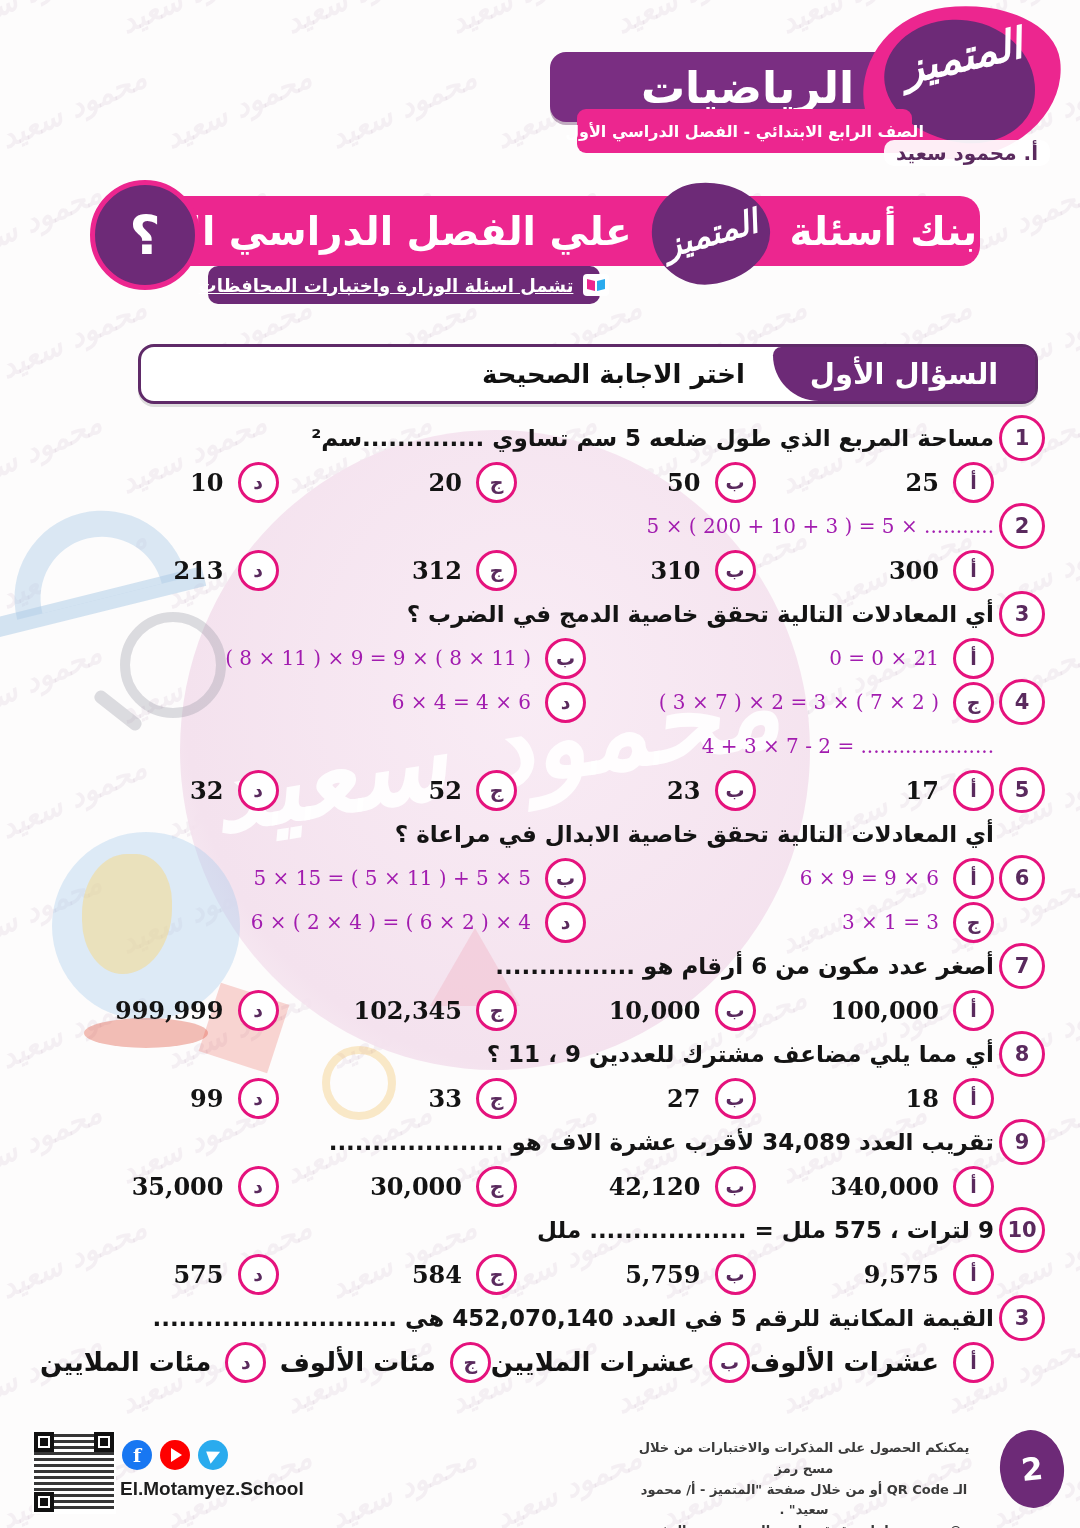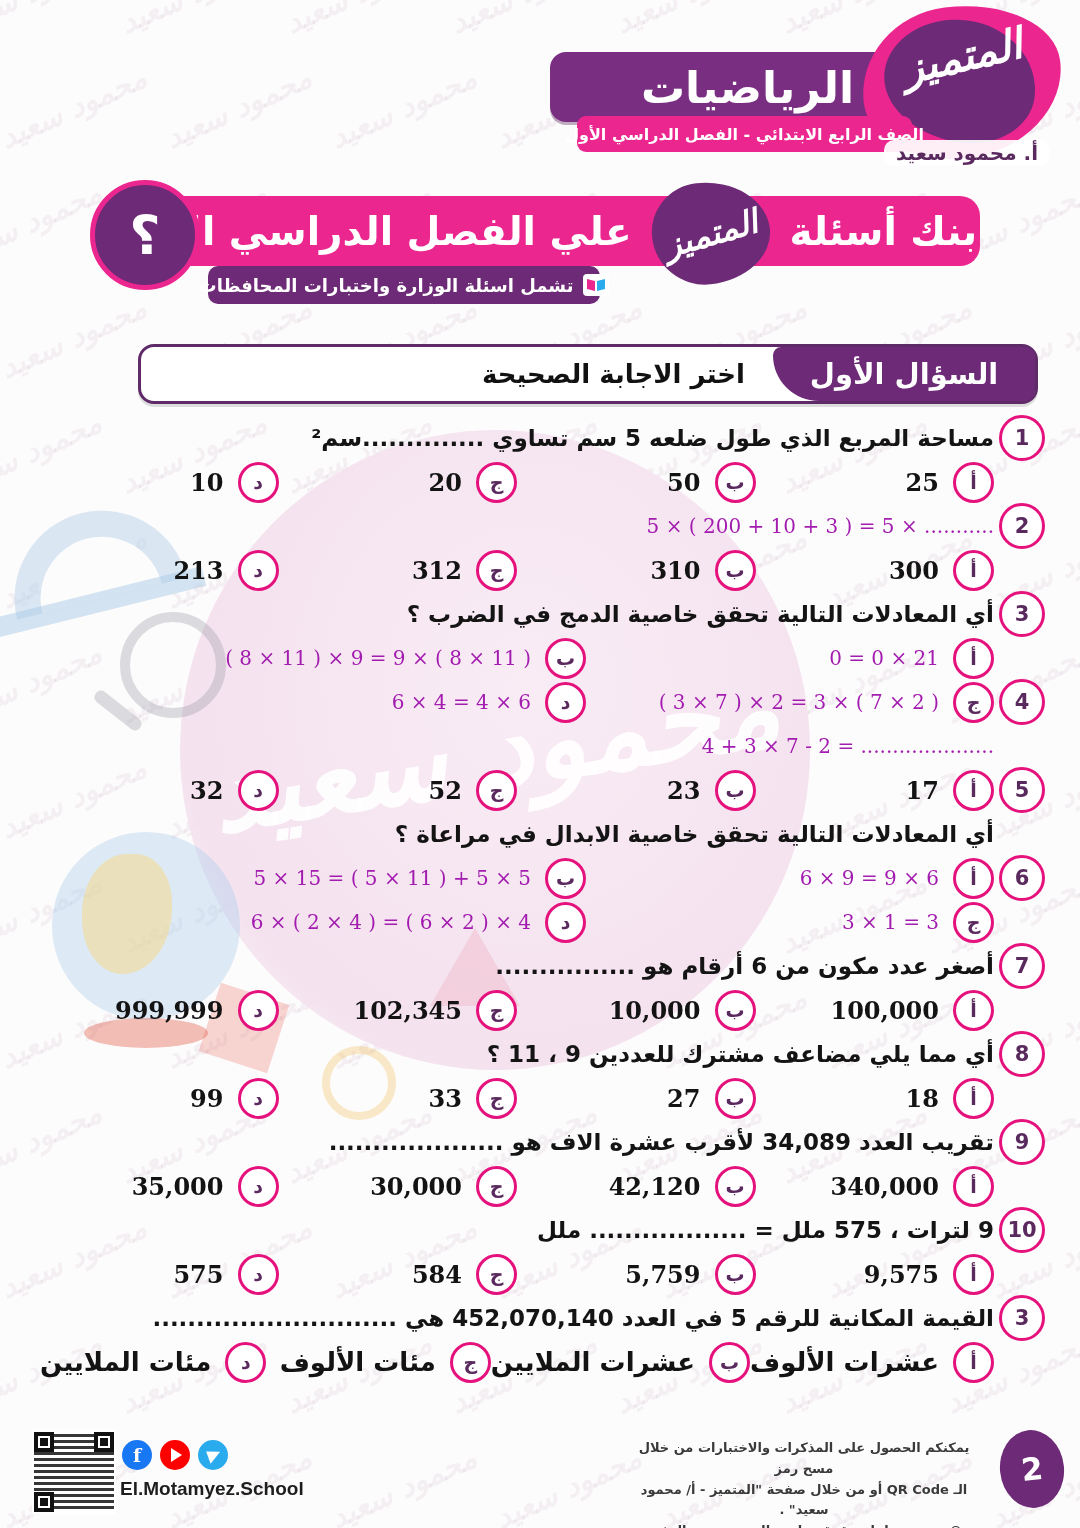--- a/index.html
+++ b/index.html
@@ -40,37 +40,37 @@
   .blob-purple{position:absolute;left:22px;top:14px;width:152px;height:122px;background:#6d2a77;
       border-radius:50% 50% 44% 56% / 50% 56% 44% 50%;transform:rotate(7deg);}
   .logo-word{position:absolute;left:0;top:26px;width:100%;text-align:center;color:#fff;font-size:42px;
       font-weight:bold;font-style:italic;transform:rotate(-13deg);}
   .teacher-name{position:absolute;right:30px;top:140px;z-index:3;background:rgba(255,255,255,.92);
       color:#5a2a5e;font-size:20px;font-weight:bold;padding:1px 12px;border-radius:10px;white-space:nowrap;}
   .subject-banner{position:absolute;right:135px;top:52px;width:395px;height:70px;background:#7a2e82;
       border-radius:16px;display:flex;align-items:center;justify-content:center;z-index:1;
       box-shadow:0 3px 0 rgba(80,20,80,.35);}
   .subject-banner span{color:#fff;font-size:44px;font-weight:bold;}
-  .grade-strip{position:absolute;right:168px;top:116px;width:335px;height:36px;background:#ec268f;
+  .grade-strip{position:absolute;right:168px;top:109px;width:335px;height:44px;background:#ec268f;
       border-radius:9px;display:flex;align-items:center;justify-content:center;z-index:2;margin-left:28px;}
   .grade-strip span{color:#fff;font-size:16px;font-weight:bold;white-space:nowrap;}
   
   .title-banner{position:absolute;left:112px;top:196px;width:868px;height:70px;background:#ec268f;
       border-radius:20px;display:flex;align-items:center;justify-content:center;gap:20px;z-index:2;}
   .title-banner .t-text{color:#fff;font-size:39px;font-weight:bold;white-space:nowrap;}
   .title-logo-word{flex:0 0 auto;width:118px;height:102px;margin-top:-14px;margin-bottom:-18px;background:#6d2a77;
       border-radius:42% 58% 55% 45% / 48% 52% 48% 52%;transform:rotate(-6deg);display:flex;align-items:center;
       justify-content:center;}
   .title-logo-word span{color:#fff;font-size:33px;font-weight:bold;font-style:italic;transform:rotate(-10deg);}
   .qmark-badge{position:absolute;left:90px;top:180px;width:100px;height:100px;background:#6d2a77;
       border:5px solid #ec268f;border-radius:50%;display:flex;align-items:center;justify-content:center;z-index:3;}
   .qmark-badge span{color:#fff;font-size:54px;font-weight:bold;}
   .subtitle-strip{position:absolute;left:208px;top:266px;width:392px;height:38px;background:#6d2a77;
       border-radius:10px;display:flex;align-items:center;justify-content:center;gap:10px;z-index:2;}
-  .subtitle-strip span{color:#fff;font-size:18px;font-weight:bold;white-space:nowrap;}
+  .subtitle-strip span{color:#fff;font-size:18px;font-weight:bold;white-space:nowrap;text-decoration:underline;}
   .book-icon{width:26px;height:22px;flex:0 0 auto;}
   
   .section-bar{position:absolute;left:138px;top:344px;width:894px;height:54px;background:#fff;
       border:3px solid #5f2a68;border-radius:16px;display:flex;align-items:center;z-index:2;
       box-shadow:0 3px 0 rgba(0,0,0,.12);}
   .section-label{flex:0 0 262px;height:100%;background:#6d2a77;border-radius:10px 12px 12px 56px;
       display:flex;align-items:center;justify-content:center;}
   .section-label span{color:#fff;font-size:29px;font-weight:bold;}
   .section-instruction{color:#111;font-size:26px;font-weight:bold;margin-right:28px;white-space:nowrap;}
   

